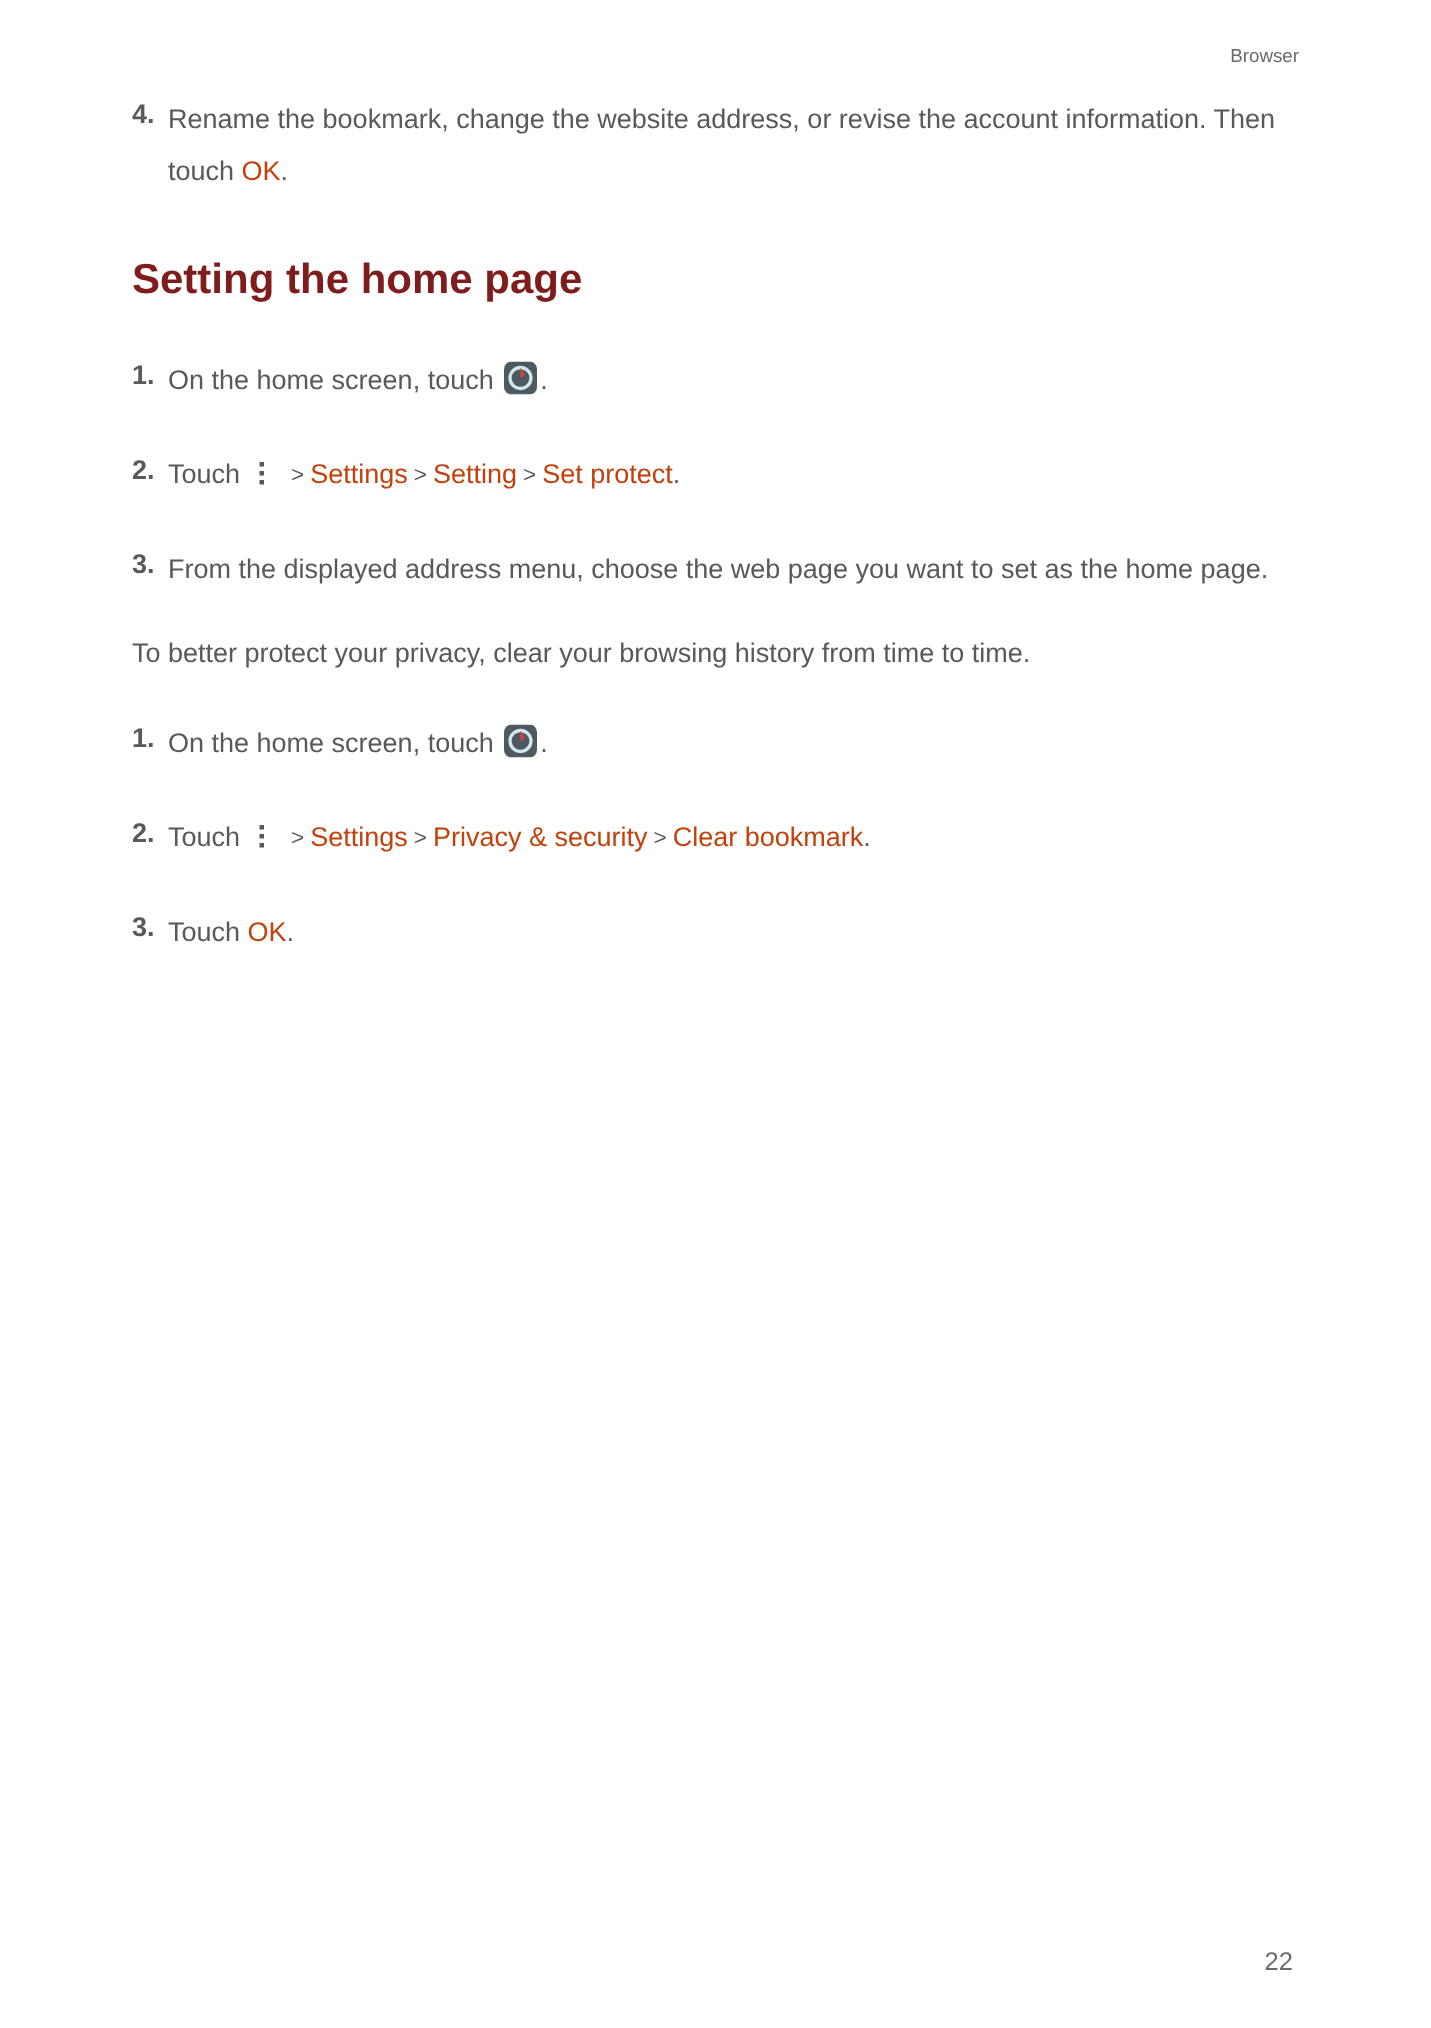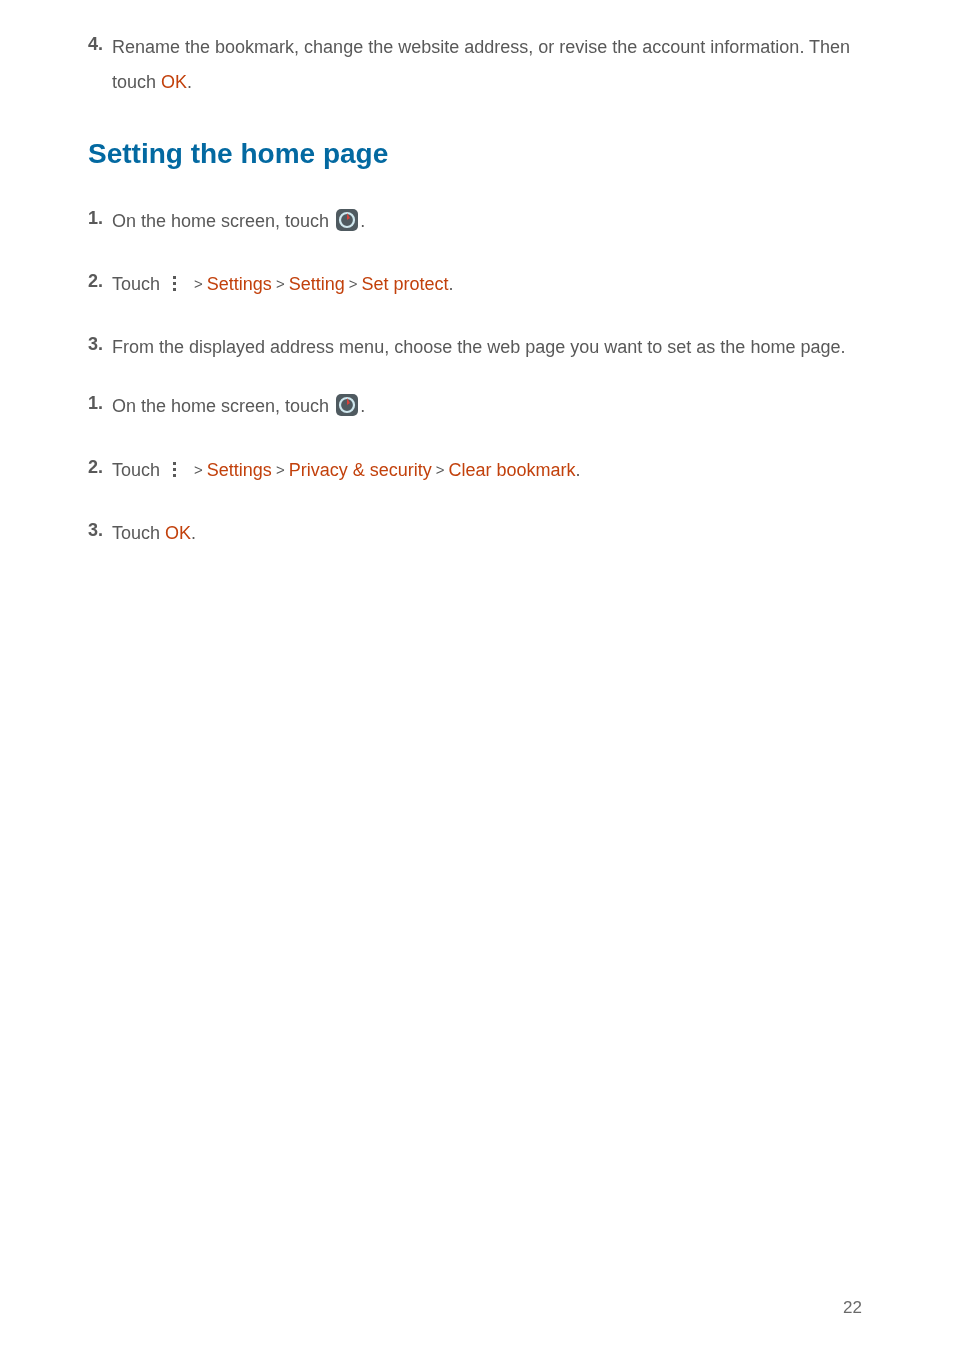--- a/index.html
+++ b/index.html
@@ -34,21 +34,21 @@
     line-height: 1.6;
   }
   .step-body {
     font-size: 18px;
     color: #595959;
     line-height: 1.95;
     flex: 1;
   }
   .step-body b, .bold { font-weight: 400; color: #c2410c; }
   .h1 {
-    color: #0369a1;
+    color: #7f1d1d;
     font-size: 28px;
     font-weight: 700;
     margin: 38px 0 34px 0;
   }
   .intro {
     font-size: 18px;
     color: #595959;
     line-height: 1.6;
     margin-bottom: 28px;
   }
@@ -70,20 +70,21 @@
     right: 92px;
     font-size: 17px;
     color: #6a6a6a;
   }
   .nowrap { white-space: nowrap; }
 </style>
 </head>
 <body>
 
 <div class="page">
+  <div class="header-label">Browser</div>
 
   <div class="step">
     <div class="step-num">4.</div>
     <div class="step-body">
       <span>Rename the bookmark, change the website address, or revise the account information. Then touch </span><span class="bold">OK</span><span>.</span>
     </div>
   </div>
 
   <div class="h1">Setting the home page</div>
 
@@ -115,20 +116,21 @@
       <span class="gt">&gt;</span><span class="bold">Settings</span><span class="gt">&gt;</span><span class="bold">Setting</span><span class="gt">&gt;</span><span class="bold">Set protect</span><span>.</span>
     </div>
   </div>
 
   <div class="step">
     <div class="step-num">3.</div>
     <div class="step-body">From the displayed address menu, choose the web page you want to set as the home page.</div>
   </div>
 
 
+  <div class="intro">To better protect your privacy, clear your browsing history from time to time.</div>
 
   <div class="step">
     <div class="step-num">1.</div>
     <div class="step-body">
       <span>On the home screen, touch </span>
       <span class="inline-icon">
         <svg width="22" height="22" viewBox="0 0 22 22">
           <rect x="0" y="0" width="22" height="22" rx="5" ry="5" fill="#4f5a60"></rect>
           <circle cx="11" cy="11" r="7" fill="none" stroke="#cfe7ee" stroke-width="2.2"></circle>
           <path d="M11 4 L14 9 L11 11 Z" fill="#d7423a"></path>

